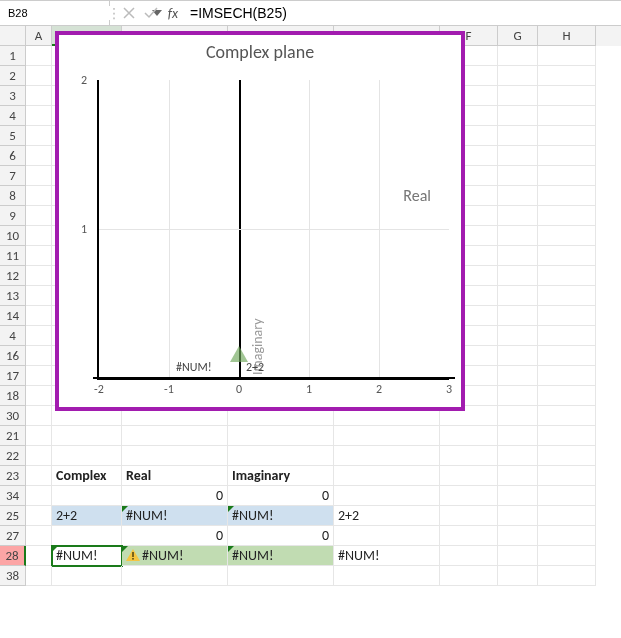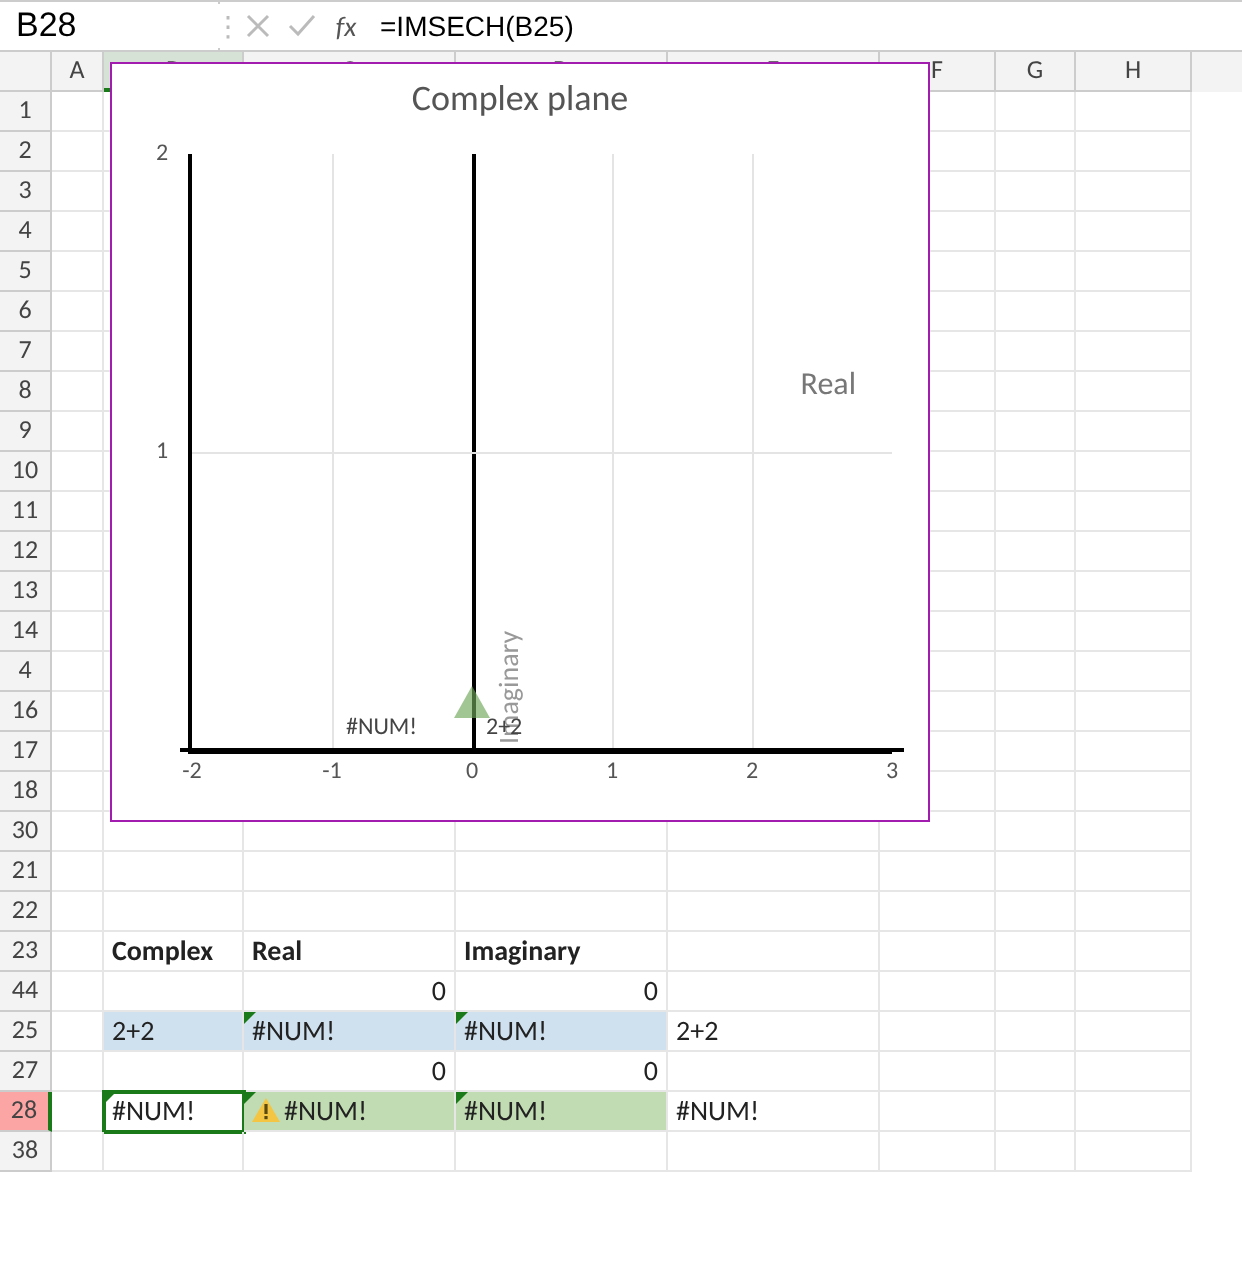--- a/index.html
+++ b/index.html
@@ -25,21 +25,21 @@
     width: 110px;
     display: flex;
     align-items: center;
     border-right: 1px solid #ccc;
     padding: 0 4px;
   }
   .namebox input {
     flex: 1;
     border: none;
     outline: none;
-    font-size: 17px;
+    font-size: 11px;
     padding-left: 4px;
   }
   .namebox .dd {
     width: 14px;
     height: 14px;
     display: flex;
     align-items: center;
     justify-content: center;
     color: #666;
   }
@@ -153,21 +153,21 @@
   .wH { width: 58px; }
 
   
   .chart-wrap {
     position: absolute;
     left: 55px;
     top: 5px;
     width: 410px;
     height: 380px;
     background: #fff;
-    border: 1px solid #a21caf;
+    border: 4px solid #a21caf;
     z-index: 5;
   }
   .chart-title {
     text-align: center;
     font-size: 18px;
     color: #555;
     padding-top: 6px;
   }
   .plot-area {
     position: absolute;
@@ -483,21 +483,21 @@
         <div class="cell wA"></div>
         <div class="cell wB bold">Complex</div>
         <div class="cell wC bold">Real</div>
         <div class="cell wD bold">Imaginary</div>
         <div class="cell wE"></div>
         <div class="cell wF"></div>
         <div class="cell wG"></div>
         <div class="cell wH"></div>
       </div>
       <div class="row">
-        <div class="row-h">44</div>
+        <div class="row-h">34</div>
         <div class="cell wA"></div>
         <div class="cell wB"></div>
         <div class="cell wC alignR">0</div>
         <div class="cell wD alignR">0</div>
         <div class="cell wE"></div>
         <div class="cell wF"></div>
         <div class="cell wG"></div>
         <div class="cell wH"></div>
       </div>
       <div class="row">

